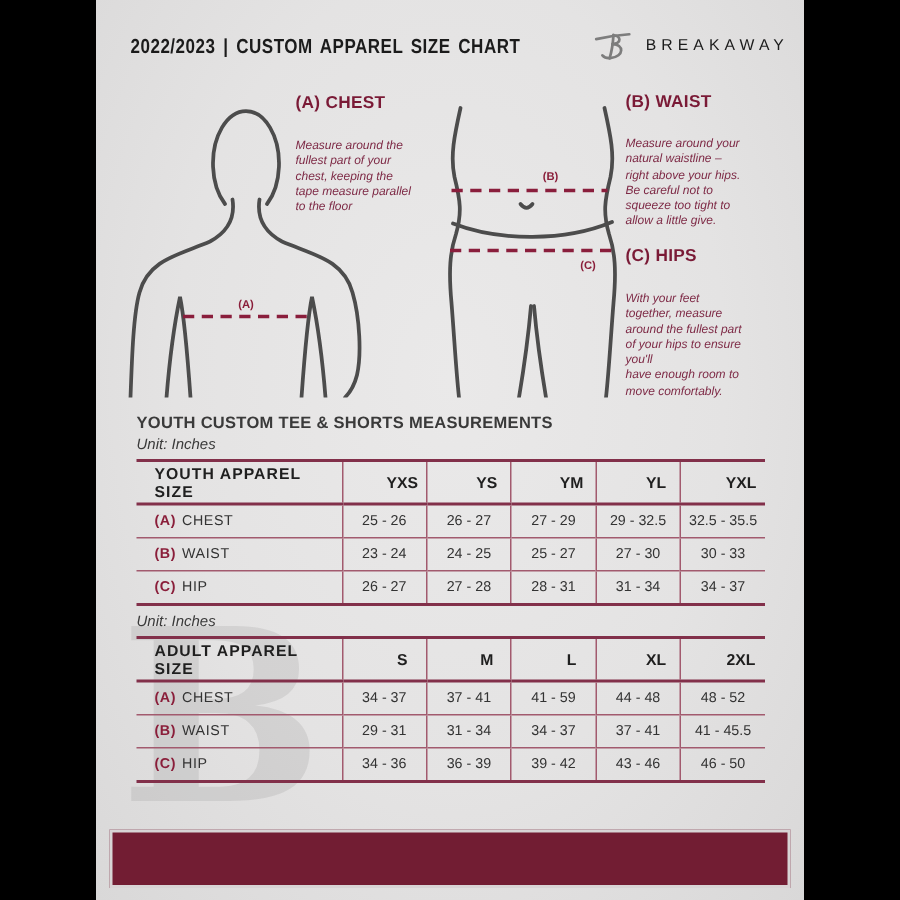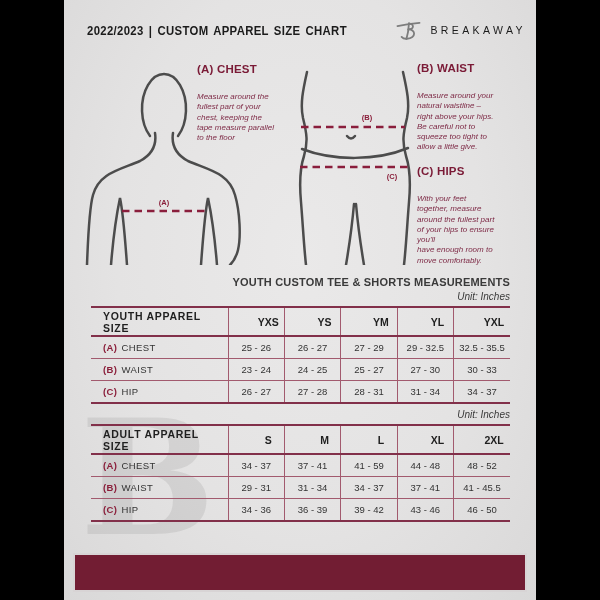--- a/index.html
+++ b/index.html
@@ -40,22 +40,22 @@
   .guide-h { font-size:11.5px; font-weight:bold; color:#7a1a36; letter-spacing:.2px; }
   .guide-p {
     margin-top:17px; font-size:8px; line-height:10.3px; font-style:italic;
     color:#7e2a46; white-space:pre-line;
   }
 
   
   .tbl-sec { position:absolute; left:27px; width:419px; z-index:2; }
   .tbl-sec.youth { top:276px; }
   .tbl-sec.adult { top:407px; }
-  .tbl-title { text-align:right; font-weight:bold; font-size:11px; line-height:13px; color:#3a3a3a; letter-spacing:.2px; }
-  .tbl-unit  { text-align:right; font-style:italic; font-size:10px; line-height:12px; margin-top:2px; color:#3a3a3a; }
+  .tbl-title { text-align:left; font-weight:bold; font-size:11px; line-height:13px; color:#3a3a3a; letter-spacing:.2px; }
+  .tbl-unit  { text-align:left; font-style:italic; font-size:10px; line-height:12px; margin-top:2px; color:#3a3a3a; }
   table.size-table {
     width:419px; margin-top:3px; border-collapse:collapse; table-layout:fixed;
     border-top:2px solid #82304a; border-bottom:2px solid #82304a;
   }
   table.size-table col.lbl { width:137px; }
   table.size-table th, table.size-table td { padding:0; text-align:center; }
   table.size-table tr.head-row th { height:27px; font-weight:bold; font-size:10.5px; color:#1f1f1f; border-bottom:2px solid #82304a;padding-left:24px; }
   table.size-table tr.body-row td { height:21px; font-size:9.5px; color:#333; }
   table.size-table tr.body-row + tr.body-row td { border-top:1px solid #a25a6e; }
   table.size-table th + th, table.size-table td + td { border-left:1px solid #a25a6e; }

